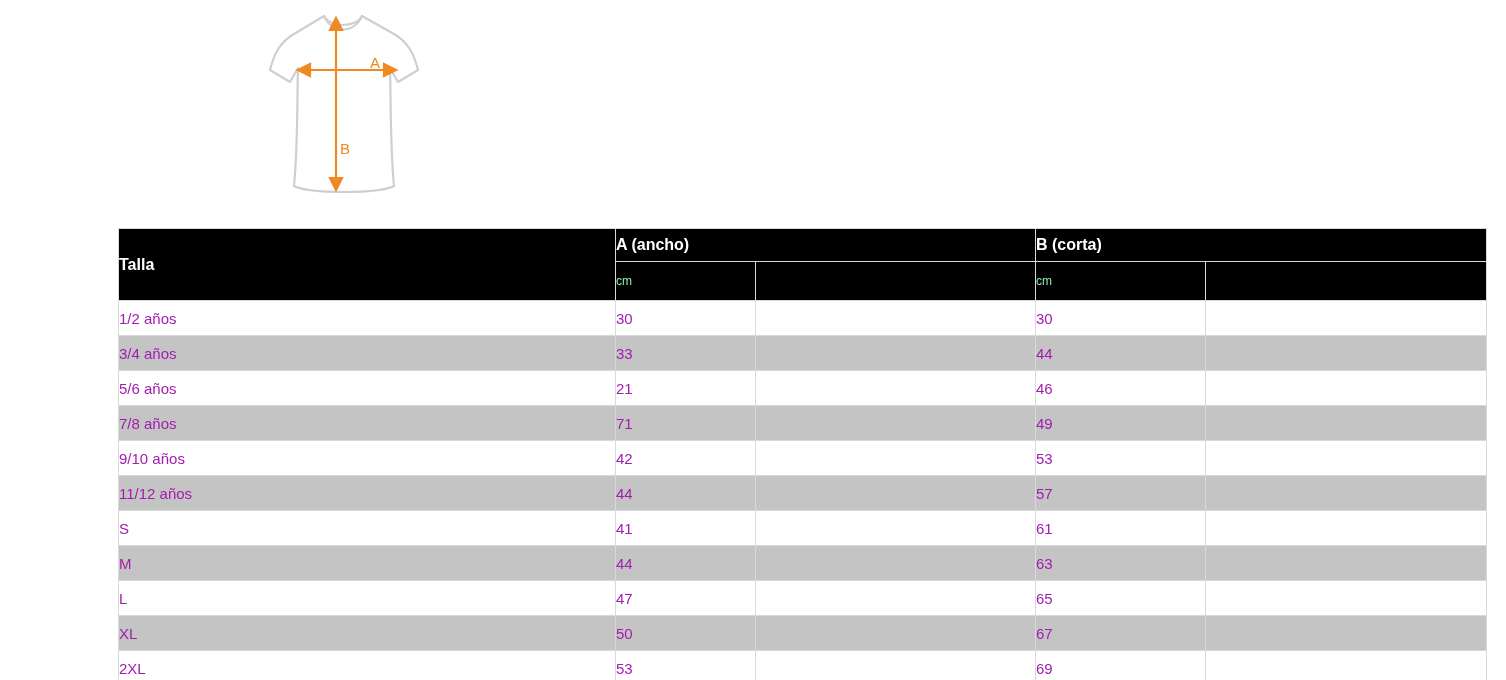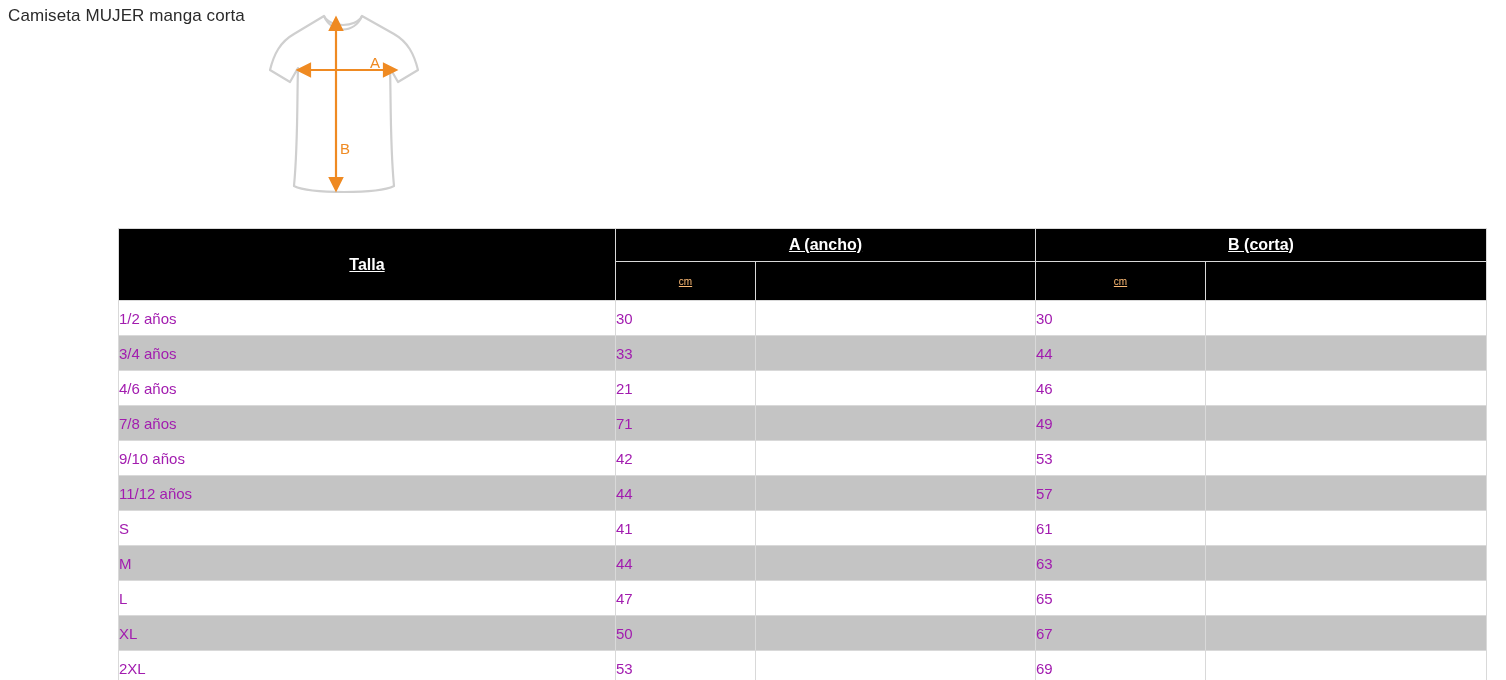--- a/index.html
+++ b/index.html
@@ -50,35 +50,34 @@
     border: 1px solid #d9d9d9;
     padding: 0;
     vertical-align: middle;
   }
   thead th {
     background: #000000;
     color: #ffffff;
     border: 1px solid #000000;
     font-size: 16px;
     font-weight: bold;
-    text-align: center;
-    text-decoration: underline;
+    text-align: left;
   }
   thead th.talla-cell {
     height: 70px;
   }
   thead th.group-cell {
     height: 32px;
   }
   thead th.unit-cell {
     height: 38px;
     font-weight: normal;
-    font-size: 10px;
+    font-size: 12px;
     background: #000000;
-    color: #fdba74;
+    color: #86efac;
   }
   thead th.unit-blank {
     background: #000000;
   }
   tbody td {
     height: 34px;
     font-size: 15px;
     color: #a21caf;
     padding-left: 7px;
     text-align: left;
@@ -92,21 +91,20 @@
   .col-acm   { width: 140px; }
   .col-ablank{ width: 280px; }
   .col-bcm   { width: 170px; }
   .col-bblank{ width: 281px; }
 </style>
 </head>
 <body>
 
 <div class="page">
 
-  <div class="title">Camiseta MUJER manga corta</div>
 
   <div class="figure">
     <svg width="190" height="200" viewBox="0 0 190 200" xmlns="http://www.w3.org/2000/svg">
       <g fill="none" stroke="#cfcfcf" stroke-width="2.2" stroke-linejoin="round">
         <path d="M66 12 C72 24, 98 24, 104 12 L136 30 C150 38, 156 50, 160 66 L140 78 L132 64
                  C133 96, 132 140, 136 182 C120 190, 52 190, 36 182
                  C40 140, 39 96, 40 64 L32 78 L12 66 C16 50, 22 38, 36 30 Z"></path>
         <path d="M66 12 C74 30, 96 30, 104 12"></path>
       </g>
       <g stroke="#ef8a22" stroke-width="2.2" fill="#ef8a22">
@@ -153,21 +151,21 @@
             <td></td>
           </tr>
           <tr class="alt">
             <td>3/4 años</td>
             <td>33</td>
             <td></td>
             <td>44</td>
             <td></td>
           </tr>
           <tr>
-            <td>4/6 años</td>
+            <td>5/6 años</td>
             <td>21</td>
             <td></td>
             <td>46</td>
             <td></td>
           </tr>
           <tr class="alt">
             <td>7/8 años</td>
             <td>71</td>
             <td></td>
             <td>49</td>

